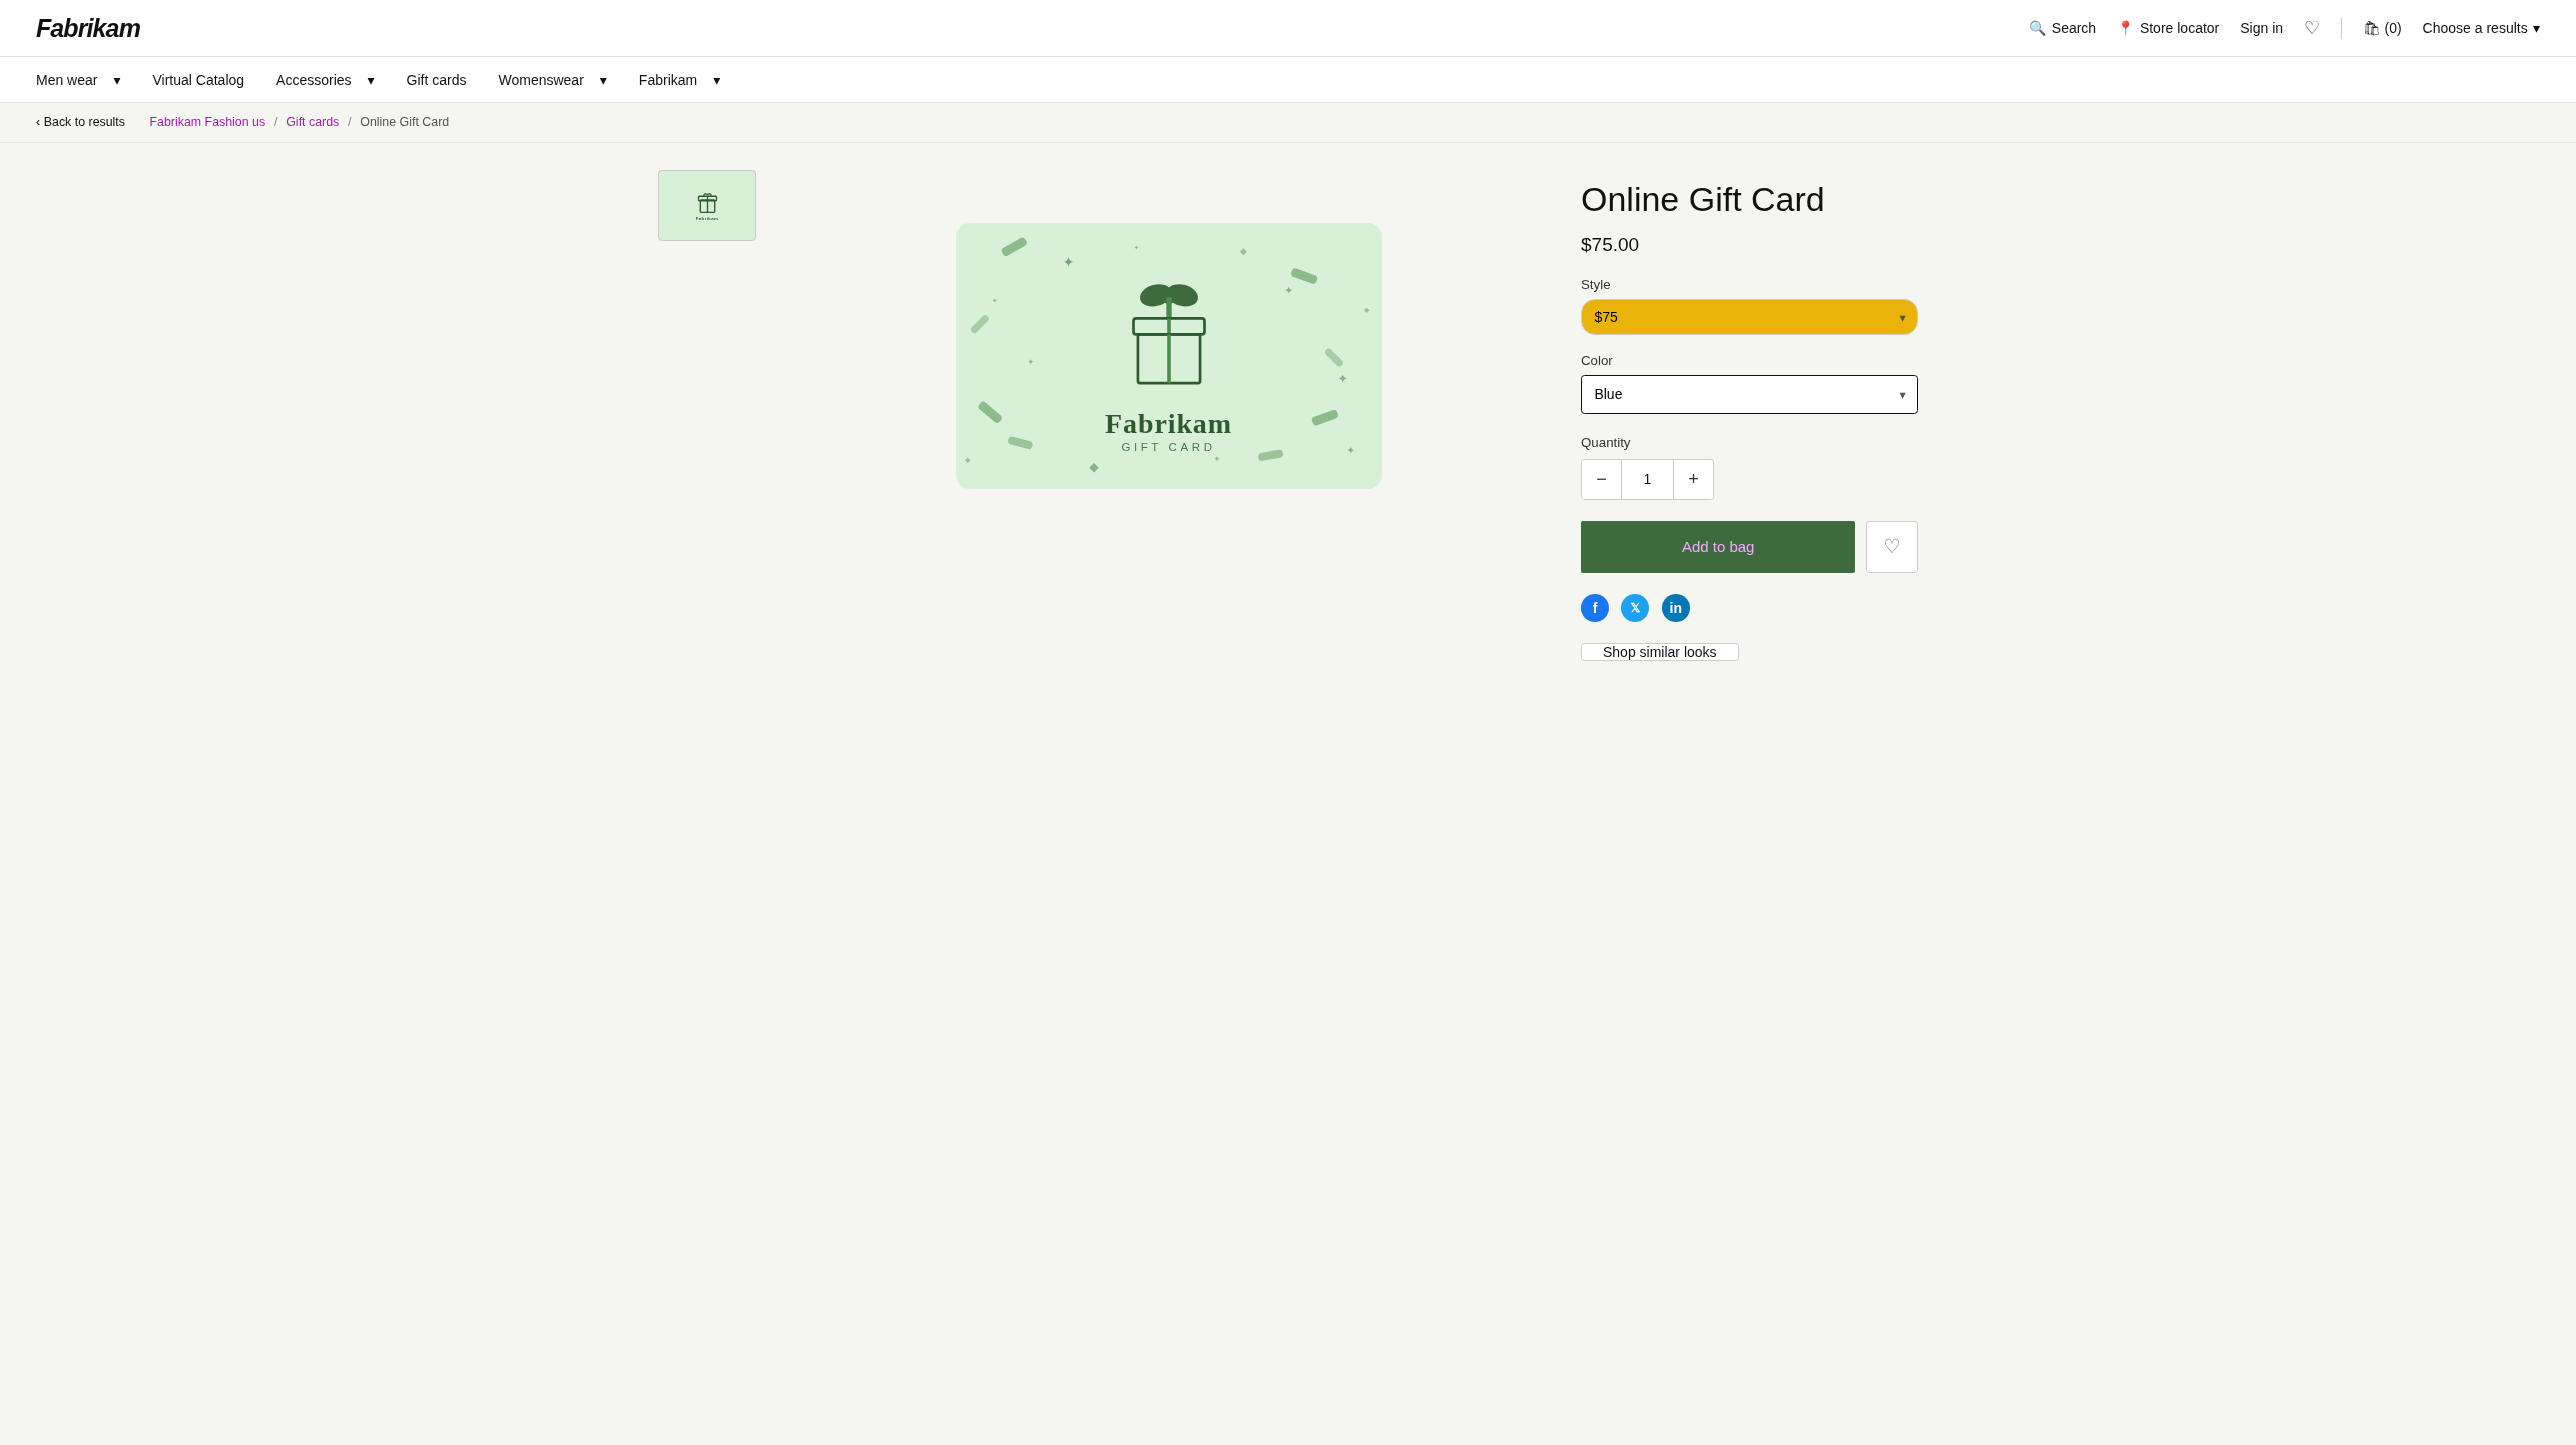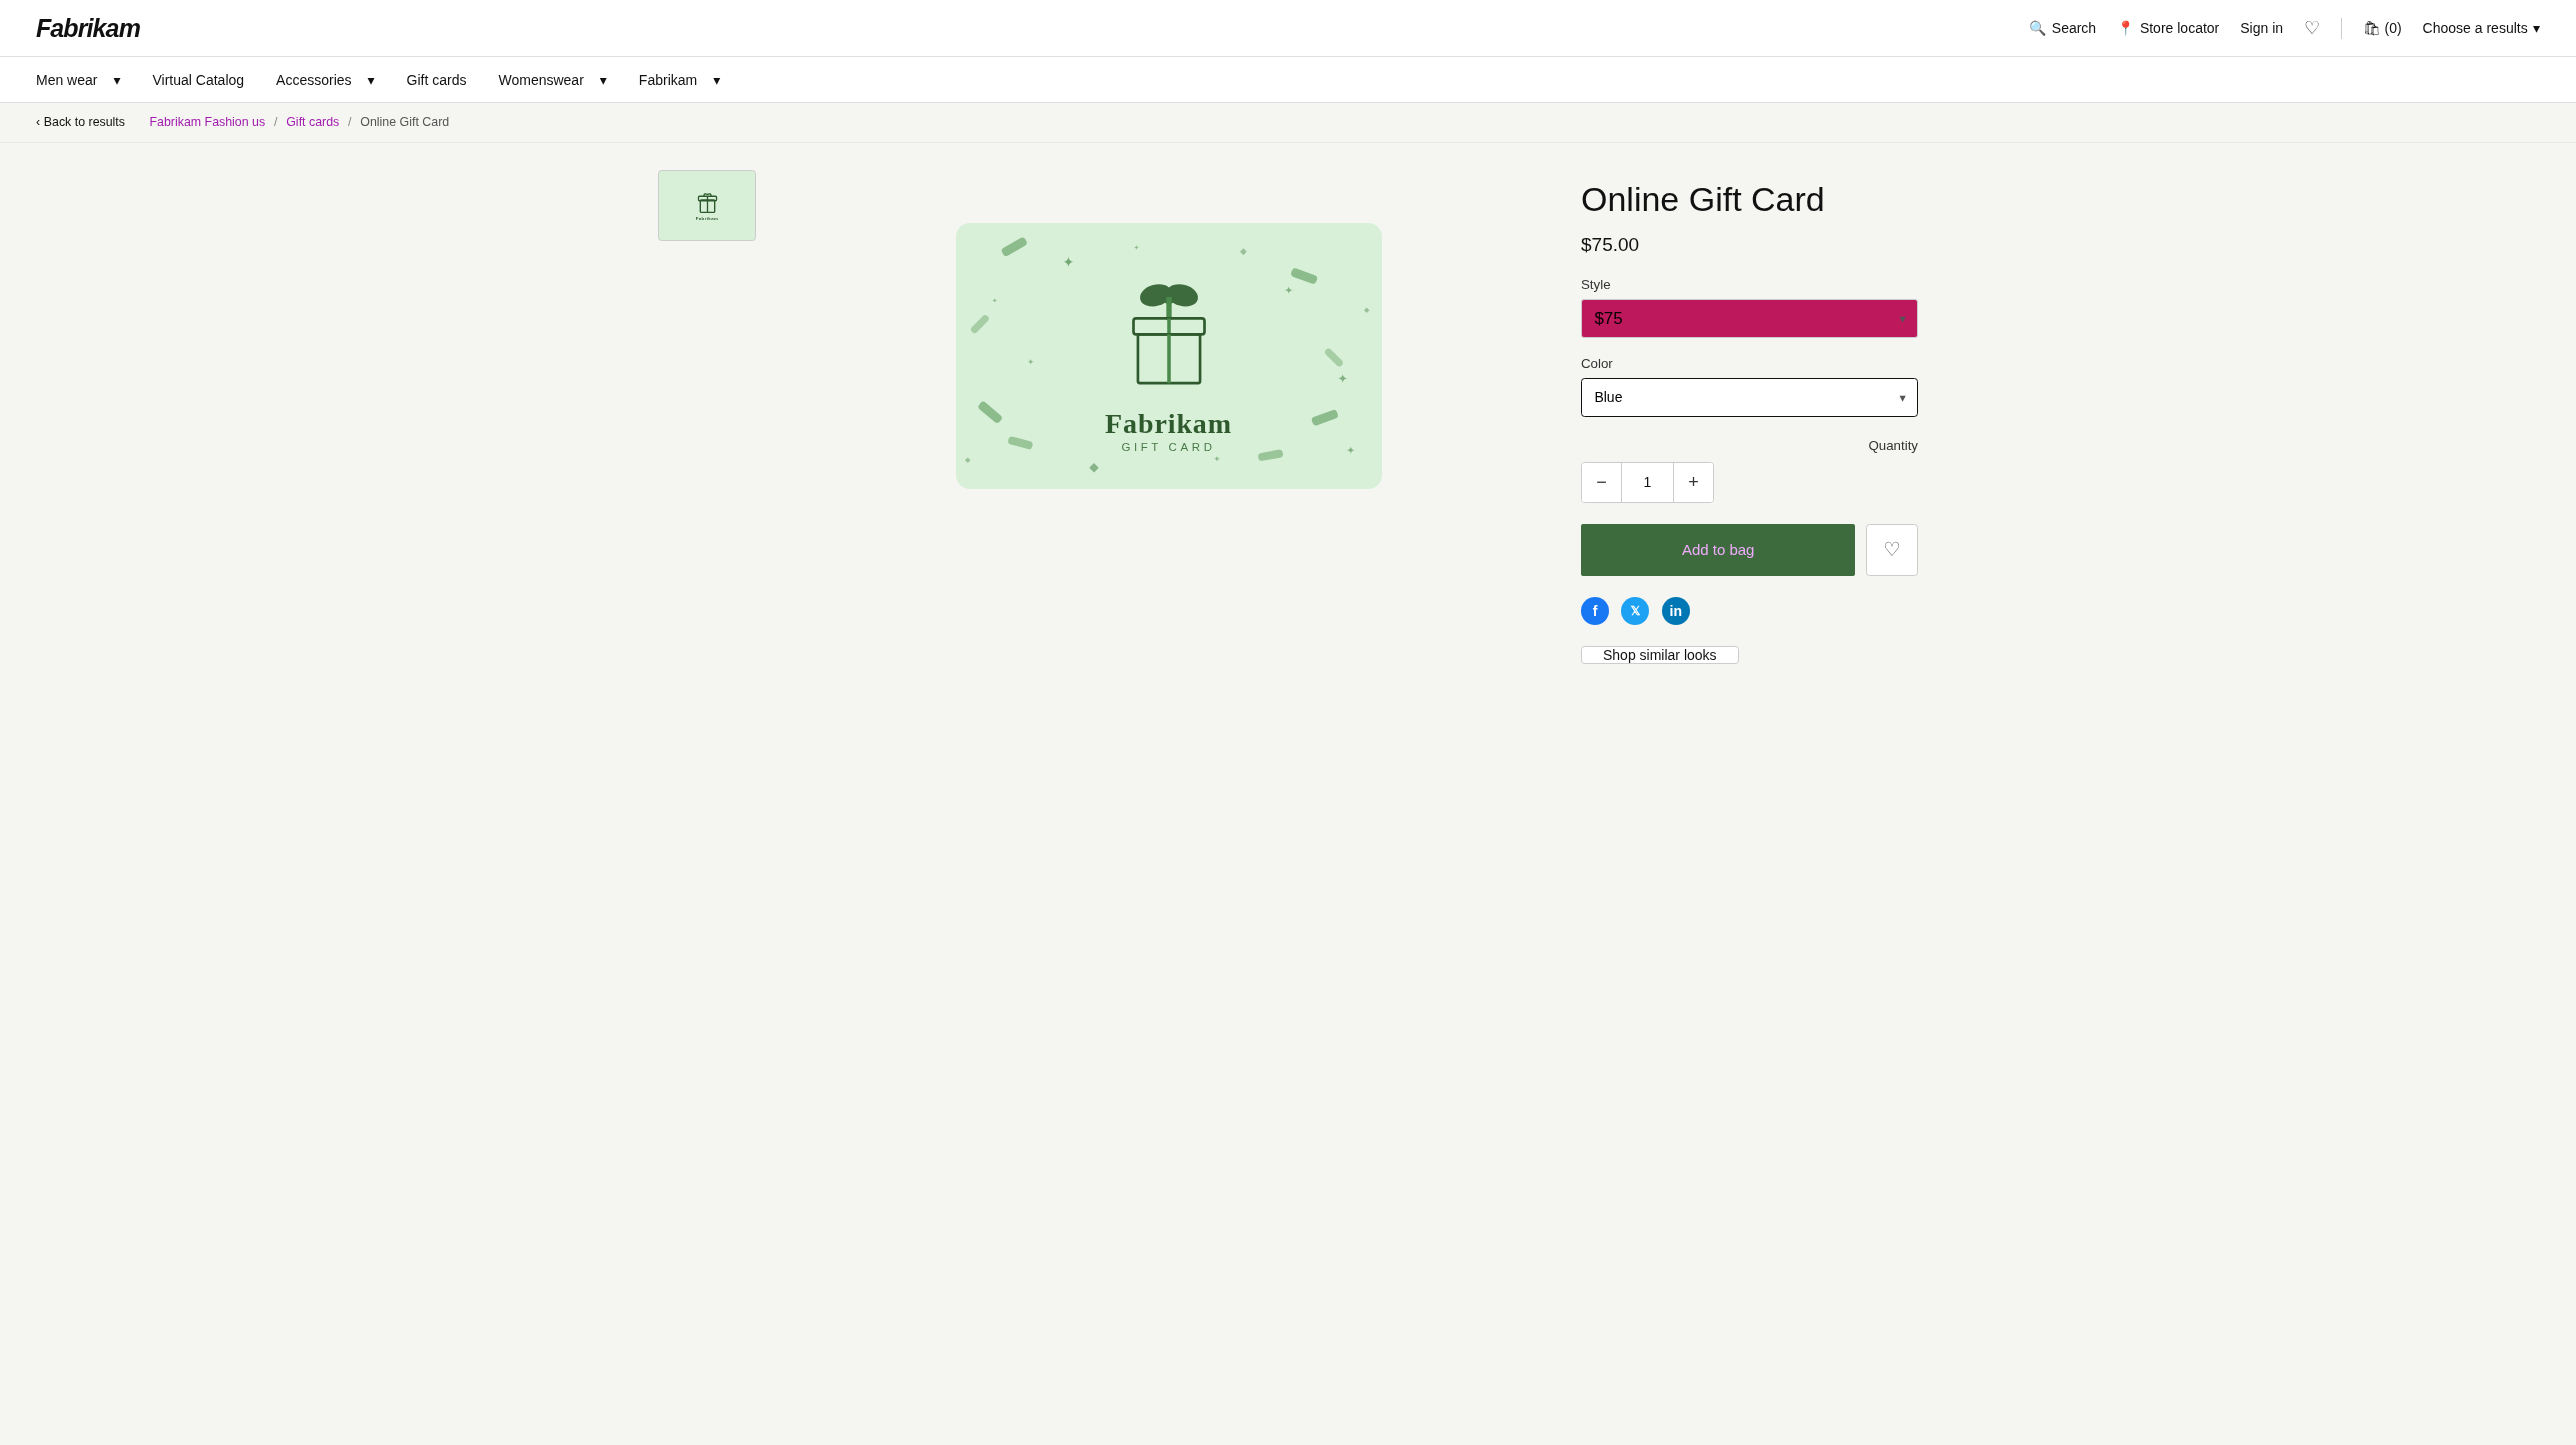--- a/index.html
+++ b/index.html
@@ -173,24 +173,24 @@
       margin-bottom: 7px;
       font-weight: 400;
     }
     .select-wrapper {
       position: relative;
       margin-bottom: 18px;
     }
     .select-wrapper select {
       width: 100%;
       border: 0.9px solid #ccc;
-      border-radius: 3px;
+      border-radius: 14px;
       padding: 9px 12.4px;
-      font-size: 17px;
-      background: #be185d;
+      font-size: 14px;
+      background: #eab308;
       appearance: none;
       -webkit-appearance: none;
       cursor: pointer;
     }
     .select-arrow {
       position: absolute;
       right: 12.4px;
       top: 50%;
       transform: translateY(-50%);
       pointer-events: none;
@@ -212,21 +212,20 @@
       appearance: none;
       -webkit-appearance: none;
       cursor: pointer;
     }
 
     .quantity-section { margin-bottom: 21px; }
     .quantity-label {
       font-size: 13.3px;
       color: #333;
       margin-bottom: 9px;
-      text-align: right;
     }
     .quantity-controls {
       display: flex;
       align-items: center;
       gap: 0;
       border: 0.9px solid #ccc;
       border-radius: 3.6px;
       width: fit-content;
       overflow: hidden;
     }

